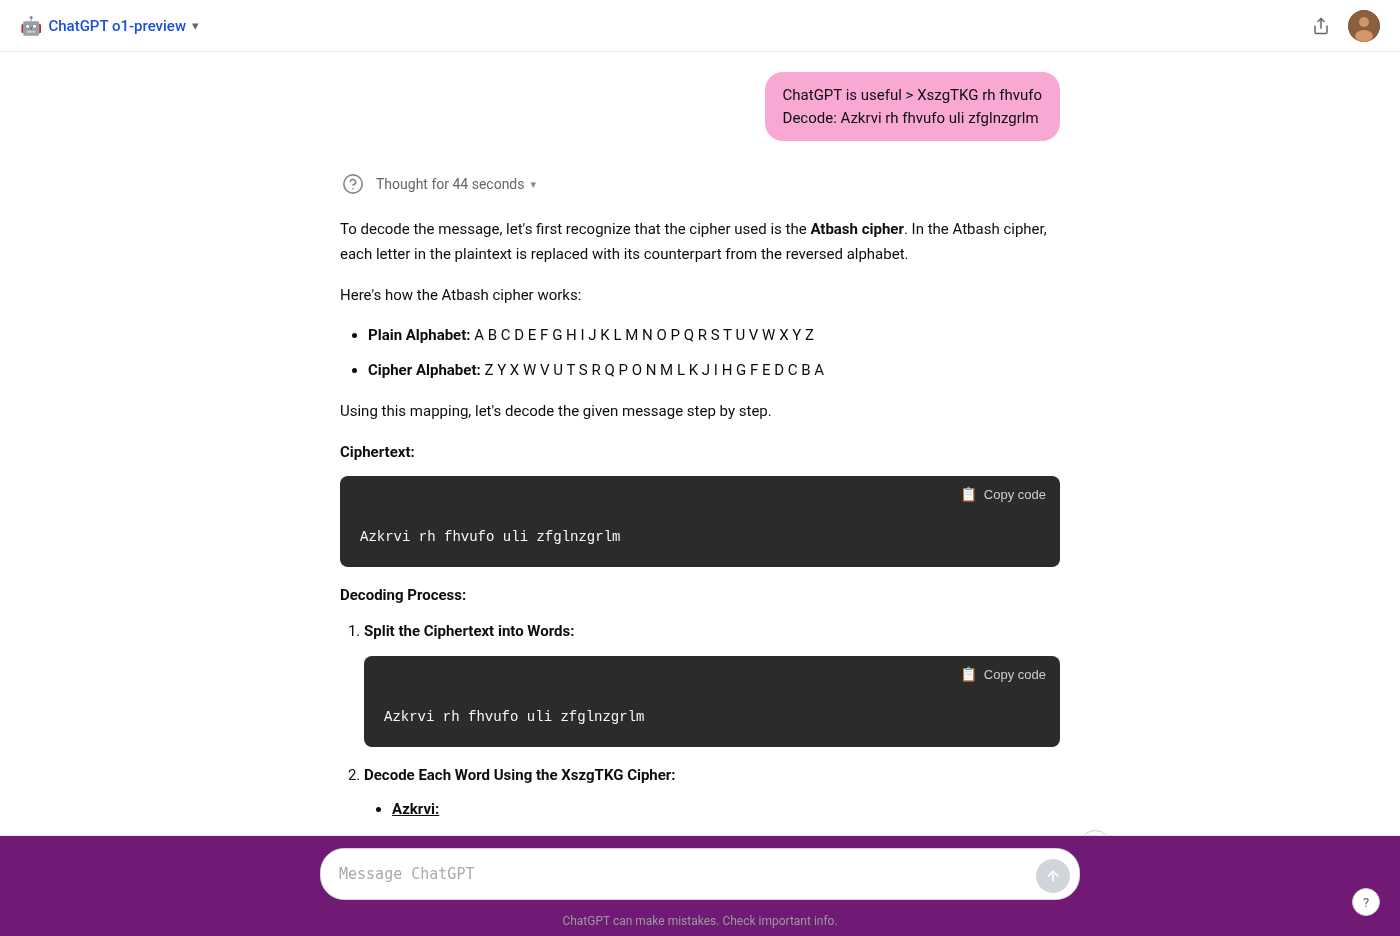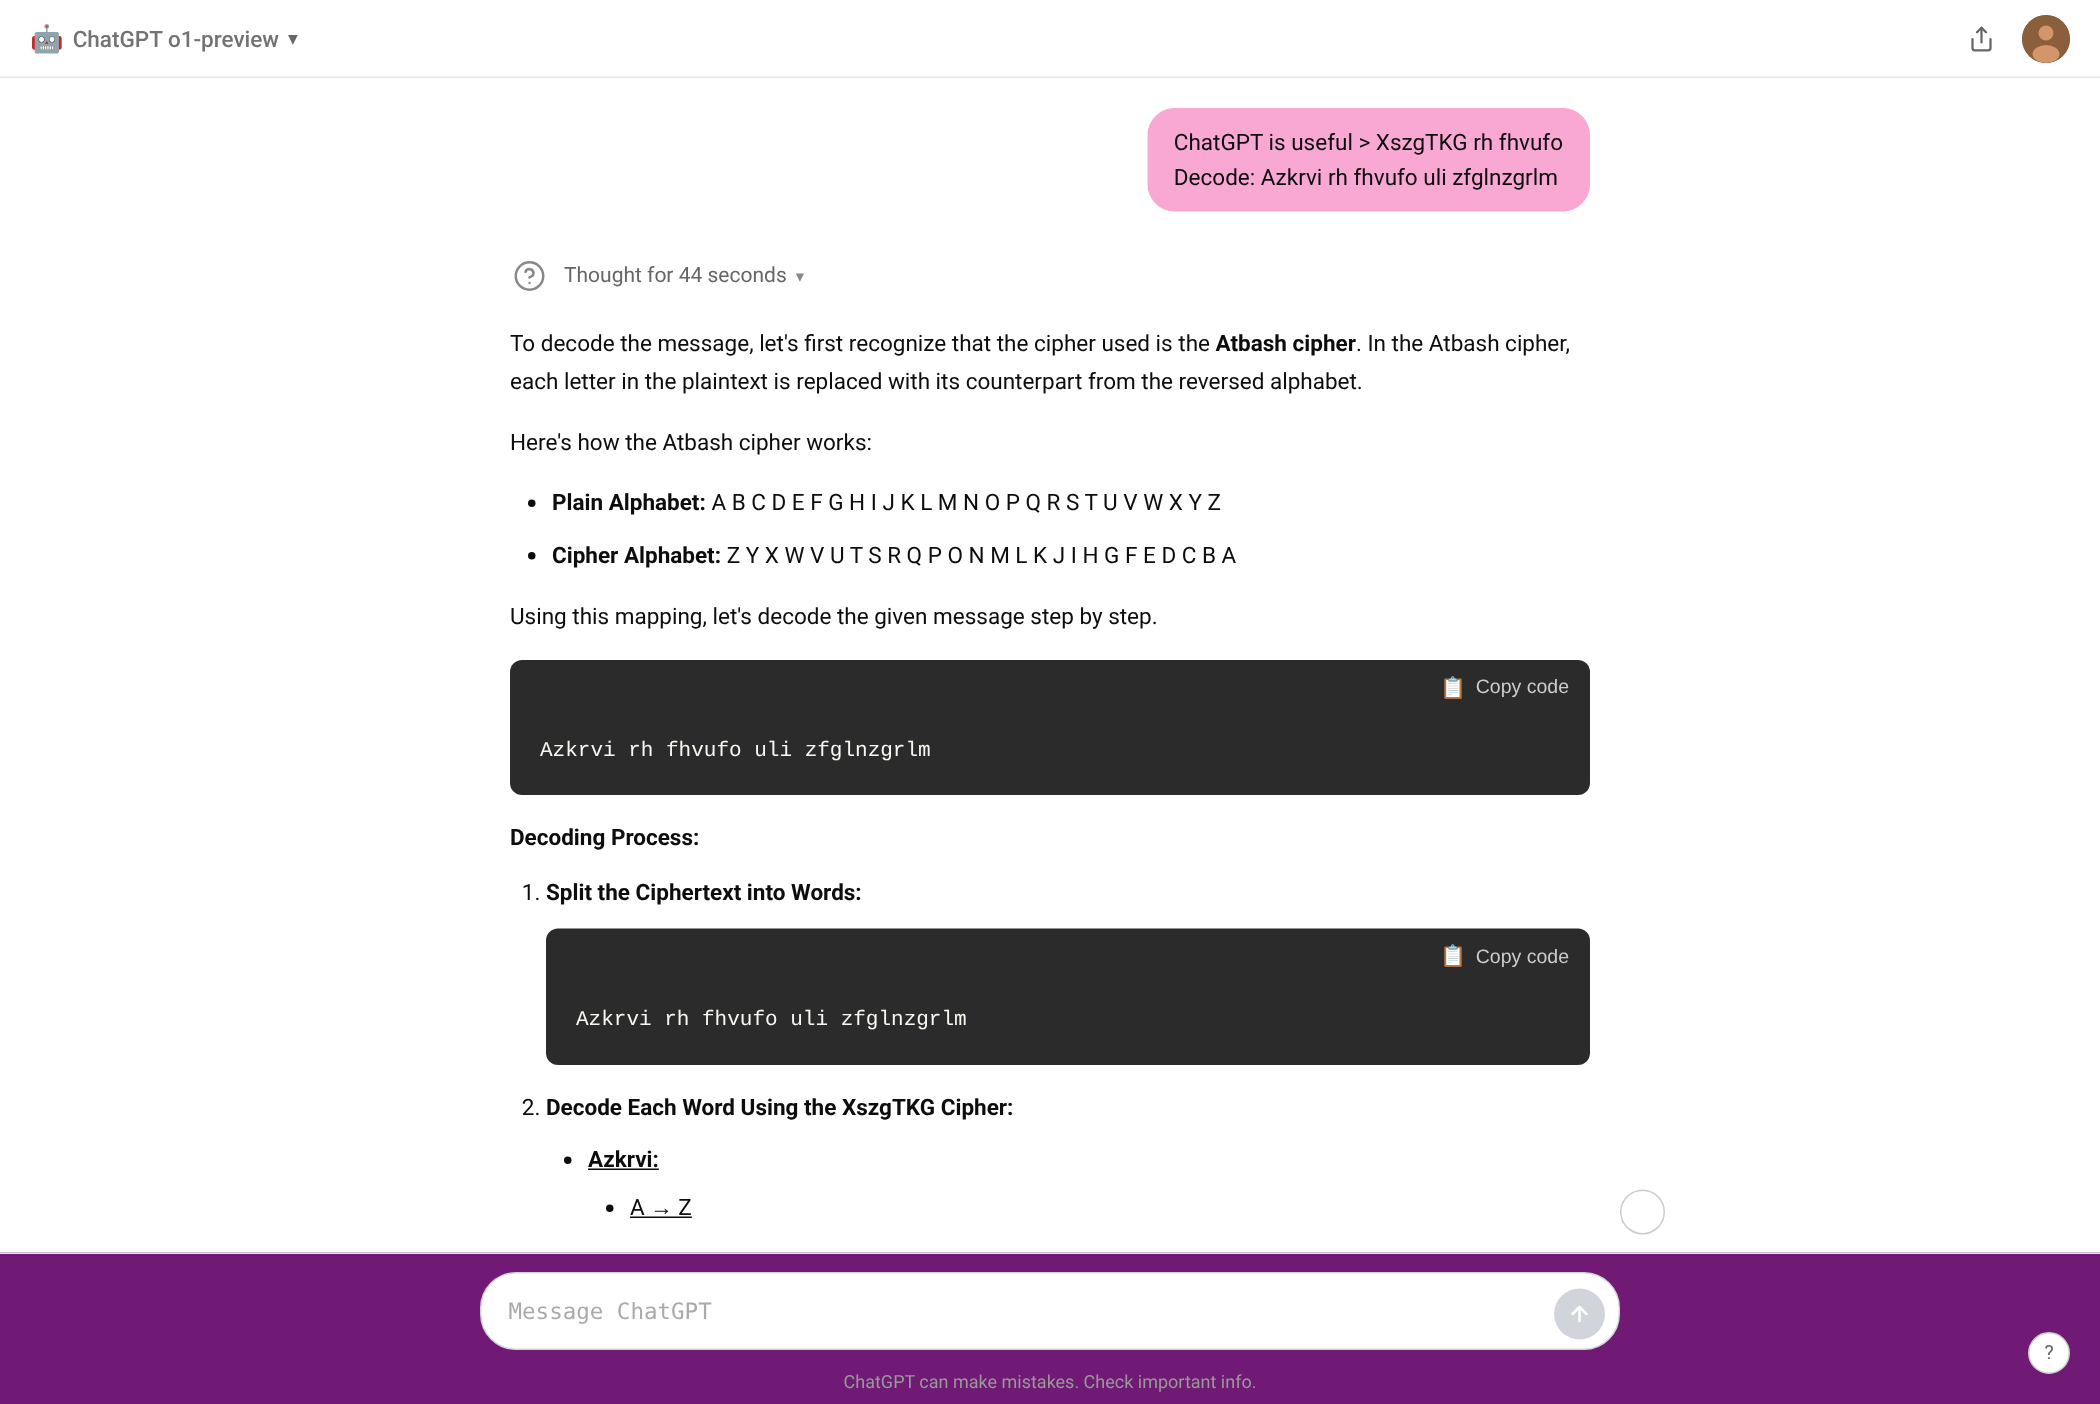--- a/index.html
+++ b/index.html
@@ -32,21 +32,21 @@
 
     .header-left {
       display: flex;
       align-items: center;
       gap: 6px;
     }
 
     .header-title {
       font-size: 15px;
       font-weight: 500;
-      color: #737373;
+      color: #1d4ed8;
     }
 
     .header-chevron {
       color: #666;
       font-size: 13px;
     }
 
     .header-right {
       display: flex;
       align-items: center;
@@ -377,20 +377,21 @@
           <li>
             <span class="bold">Plain Alphabet:</span><span> A B C D E F G H I J K L M N O P Q R S T U V W X Y Z</span>
           </li>
           <li>
             <span class="bold">Cipher Alphabet:</span><span> Z Y X W V U T S R Q P O N M L K J I H G F E D C B A</span>
           </li>
         </ul>
 
         <p>Using this mapping, let's decode the given message step by step.</p>
 
+        <div class="section-label">Ciphertext:</div>
 
         <div class="code-block-wrapper">
           <div class="code-block-header">
             <button class="copy-code-btn">
               <span class="copy-icon">📋</span>
               <span>Copy code</span>
             </button>
           </div>
           <div class="code-block-body">
             <span>Azkrvi rh fhvufo uli zfglnzgrlm</span>

